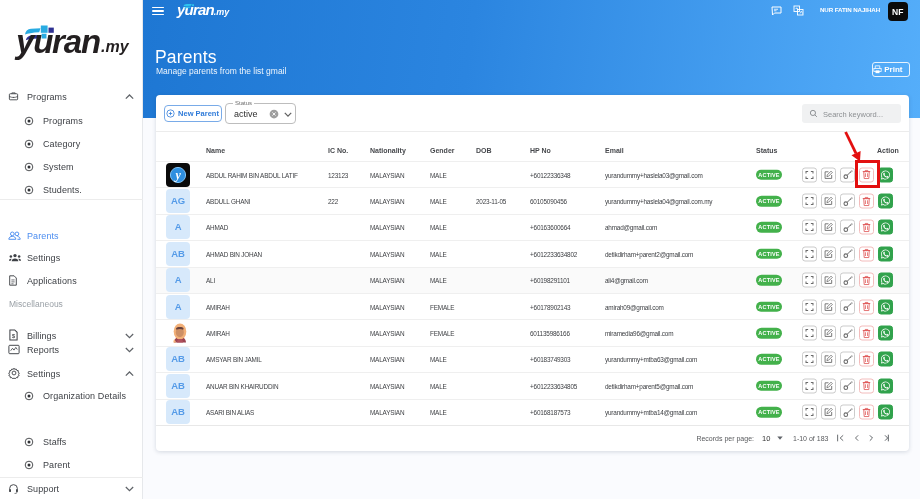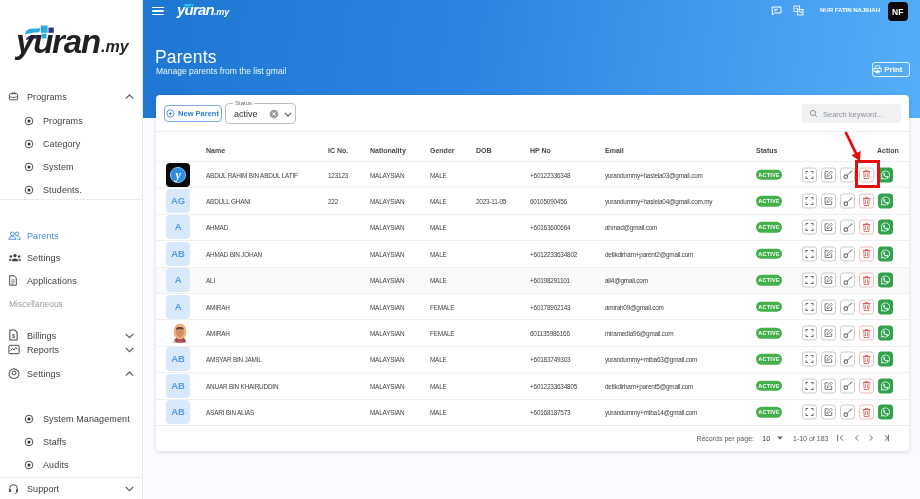--- a/index.html
+++ b/index.html
@@ -213,40 +213,40 @@
     <div class="nav-item" style="top:362.0px">
         <span class="nav-ico"><svg width="12" height="12" viewBox="0 0 20 20">
             <path d="M10 1.8l1.2 2.2 2.5-.6 1 2.3 2.5.4-.3 2.5 2 1.4-1.4 2.1 1.1 2.3-2.3 1-.2 2.5-2.5-.2-1.5 2-2.1-1.3-2.1 1.3-1.5-2-2.5.2-.2-2.5-2.3-1 1.1-2.3L1.1 10l2-1.4-.3-2.5 2.5-.4 1-2.3 2.5.6z" fill="none" stroke="#3e4146" stroke-width="1.5"></path>
             <circle cx="10" cy="10" r="3.2" fill="none" stroke="#3e4146" stroke-width="1.5"></circle>
           </svg></span>
         <span class="nav-txt" style="">Settings</span>
         <svg class="chev" width="9" height="6" viewBox="0 0 11 7">
           <path d="M1 5.5 5.5 1 10 5.5" fill="none" stroke="#5f6368" stroke-width="1.5"></path>
         </svg>
       </div>
-    <div class="nav-item nav-sub" style="top:407.5px">
+    <div class="nav-item nav-sub" style="top:384.5px">
         <span class="nav-ico"><svg width="10" height="10" viewBox="0 0 20 20">
             <circle cx="10" cy="10" r="7.6" fill="none" stroke="#2f3135" stroke-width="1.7"></circle>
             <circle cx="10" cy="10" r="3" fill="#2f3135"></circle>
           </svg></span>
-        <span class="nav-txt" style="">System Management</span>
+        <span class="nav-txt" style="">Organization Details</span>
       </div>
     <div class="nav-item nav-sub" style="top:430.5px">
         <span class="nav-ico"><svg width="10" height="10" viewBox="0 0 20 20">
             <circle cx="10" cy="10" r="7.6" fill="none" stroke="#2f3135" stroke-width="1.7"></circle>
             <circle cx="10" cy="10" r="3" fill="#2f3135"></circle>
           </svg></span>
         <span class="nav-txt" style="">Staffs</span>
       </div>
     <div class="nav-item nav-sub" style="top:453.5px">
         <span class="nav-ico"><svg width="10" height="10" viewBox="0 0 20 20">
             <circle cx="10" cy="10" r="7.6" fill="none" stroke="#2f3135" stroke-width="1.7"></circle>
             <circle cx="10" cy="10" r="3" fill="#2f3135"></circle>
           </svg></span>
-        <span class="nav-txt" style="">Audits</span>
+        <span class="nav-txt" style="">Parent</span>
       </div>
     <div class="divider" style="top:477px"></div>
     <div class="nav-item" style="top:477.5px">
         <span class="nav-ico"><svg width="11" height="11" viewBox="0 0 20 20">
             <path d="M3 12v-2a7 7 0 0 1 14 0v2" fill="none" stroke="#3e4146" stroke-width="1.7"></path>
             <rect x="2" y="11" width="3.4" height="5.5" rx="1.6" fill="#3e4146"></rect>
             <rect x="14.6" y="11" width="3.4" height="5.5" rx="1.6" fill="#3e4146"></rect>
             <path d="M16.5 16.5c0 1.8-2 2.5-4.5 2.5" fill="none" stroke="#3e4146" stroke-width="1.4"></path>
           </svg></span>
         <span class="nav-txt" style="">Support</span>

